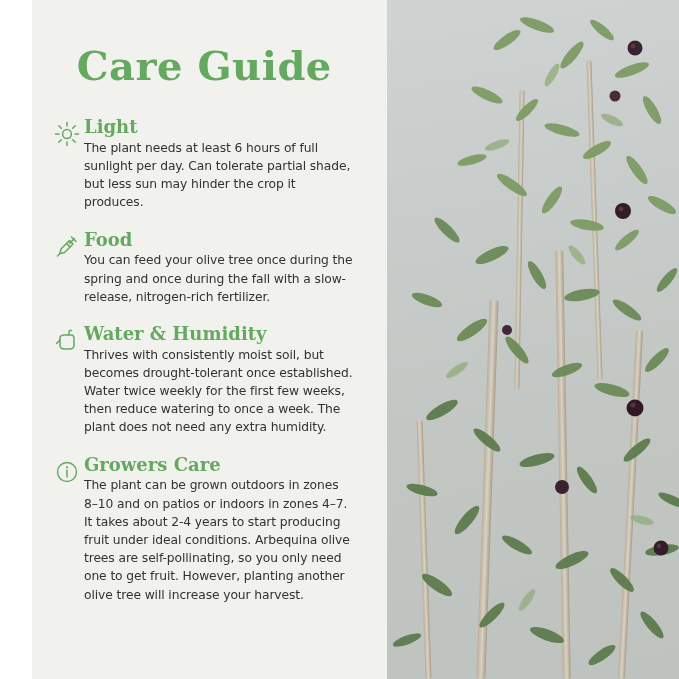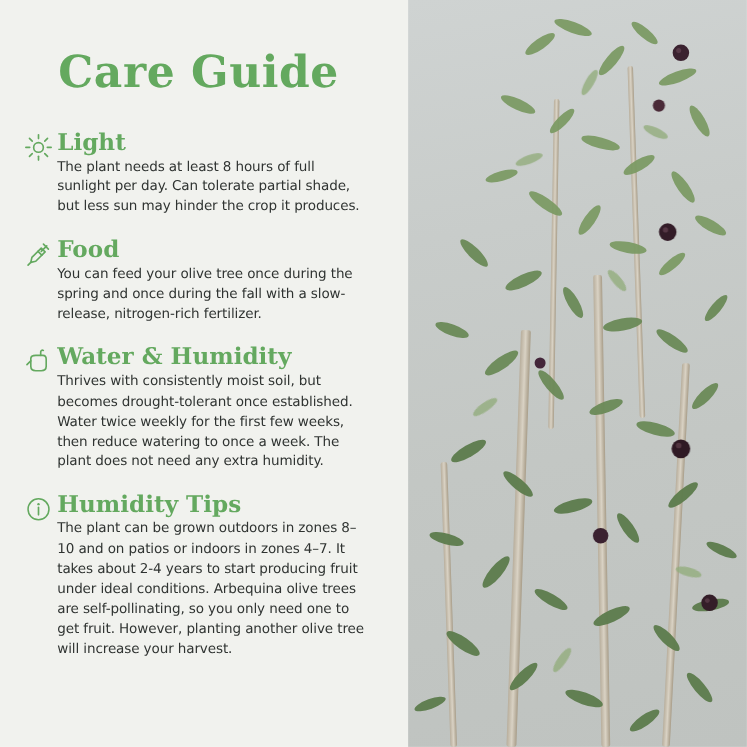--- a/index.html
+++ b/index.html
@@ -10,20 +10,21 @@
     height: 679px;
     overflow: hidden;
     font-family: "Liberation Sans", sans-serif;
   }
   #page {
     position: relative;
     width: 679px;
     height: 679px;
     display: flex;
     background: #ffffff;
+    padding-left: 32px;
   }
   
   .left-panel {
     width: 371px;
     height: 679px;
     background: #f1f2ee;
     padding: 30px 28px 10px 18px;
     position: relative;
   }
   .guide-title {
@@ -48,21 +49,21 @@
     justify-content: center;
     align-items: flex-start;
   }
   .sec-body {
     flex: 1;
     padding-right: 6px;
   }
   .sec-title {
     font-family: "DejaVu Serif", serif;
     font-weight: bold;
-    font-size: 21px;
+    font-size: 18px;
     color: #64a95f;
     line-height: 1.1;
     margin: 0 0 2px 0;
   }
   .sec-text {
     font-family: "DejaVu Sans", sans-serif;
     font-size: 12.3px;
     line-height: 1.48;
     color: #2f3331;
     margin: 0;
@@ -102,21 +103,21 @@
             <line x1="21" y1="13" x2="24.5" y2="13"></line>
             <line x1="4.8" y1="4.8" x2="7.3" y2="7.3"></line>
             <line x1="18.7" y1="18.7" x2="21.2" y2="21.2"></line>
             <line x1="21.2" y1="4.8" x2="18.7" y2="7.3"></line>
             <line x1="7.3" y1="18.7" x2="4.8" y2="21.2"></line>
           </g>
         </svg>
       </div>
       <div class="sec-body">
         <div class="sec-title">Light</div>
-        <p class="sec-text">The plant needs at least 8 hours of full sunlight per day. Can tolerate partial shade, but less sun may hinder the crop it produces.</p>
+        <p class="sec-text">The plant needs at least 6 hours of full sunlight per day. Can tolerate partial shade, but less sun may hinder the crop it produces.</p>
       </div>
     </div>
 
     <div class="section">
       <div class="sec-icon">
         <svg width="26" height="26" viewBox="0 0 26 26">
           <g fill="none" stroke="#64a95f" stroke-width="1.5" stroke-linecap="round" stroke-linejoin="round">
             <path d="M20.5 4.5 L15.5 9.5"></path>
             <path d="M17.5 3 L22 7.5"></path>
             <path d="M15.5 6.5 L19 10 L10.5 18.5 L6 19.5 L7 15 Z"></path>
@@ -147,21 +148,21 @@
 
     <div class="section">
       <div class="sec-icon">
         <svg width="26" height="26" viewBox="0 0 26 26">
           <circle cx="13" cy="13" r="9.5" fill="none" stroke="#64a95f" stroke-width="1.4"></circle>
           <circle cx="13" cy="8.3" r="1.1" fill="#64a95f"></circle>
           <line x1="13" y1="11.3" x2="13" y2="18" stroke="#64a95f" stroke-width="1.5" stroke-linecap="round"></line>
         </svg>
       </div>
       <div class="sec-body">
-        <div class="sec-title">Humidity Tips</div>
+        <div class="sec-title">Growers Care</div>
         <p class="sec-text">The plant can be grown outdoors in zones 8–10 and on patios or indoors in zones 4–7. It takes about 2-4 years to start producing fruit under ideal conditions. Arbequina olive trees are self-pollinating, so you only need one to get fruit. However, planting another olive tree will increase your harvest.</p>
       </div>
     </div>
 
   </div>
 
   <div class="photo">
 
     <div class="trunk" style="left:96px; top:300px; width:9px; height:379px; transform:rotate(2deg);"></div>
     <div class="trunk" style="left:172px; top:250px; width:8px; height:429px; transform:rotate(-1deg);"></div>

